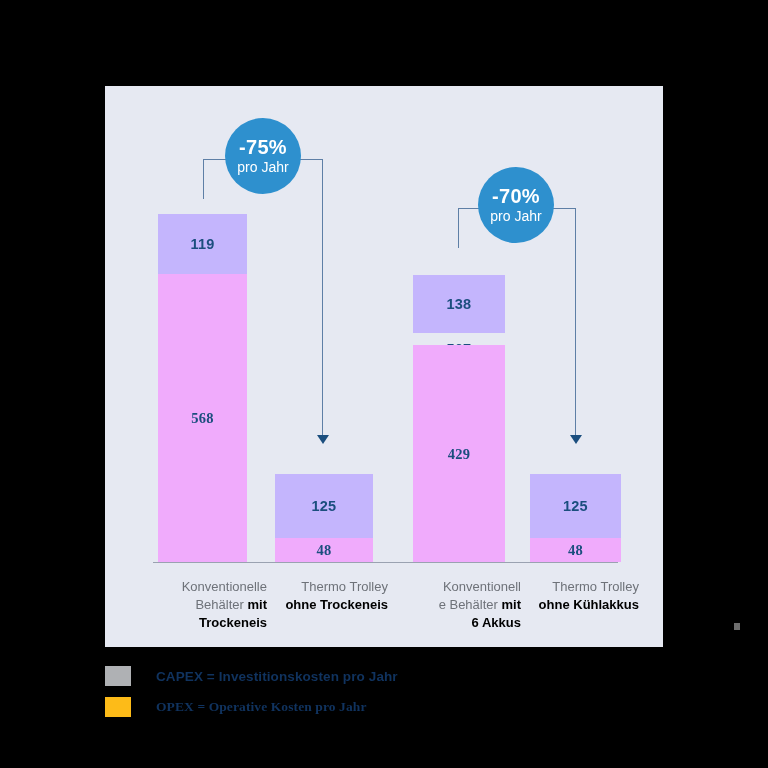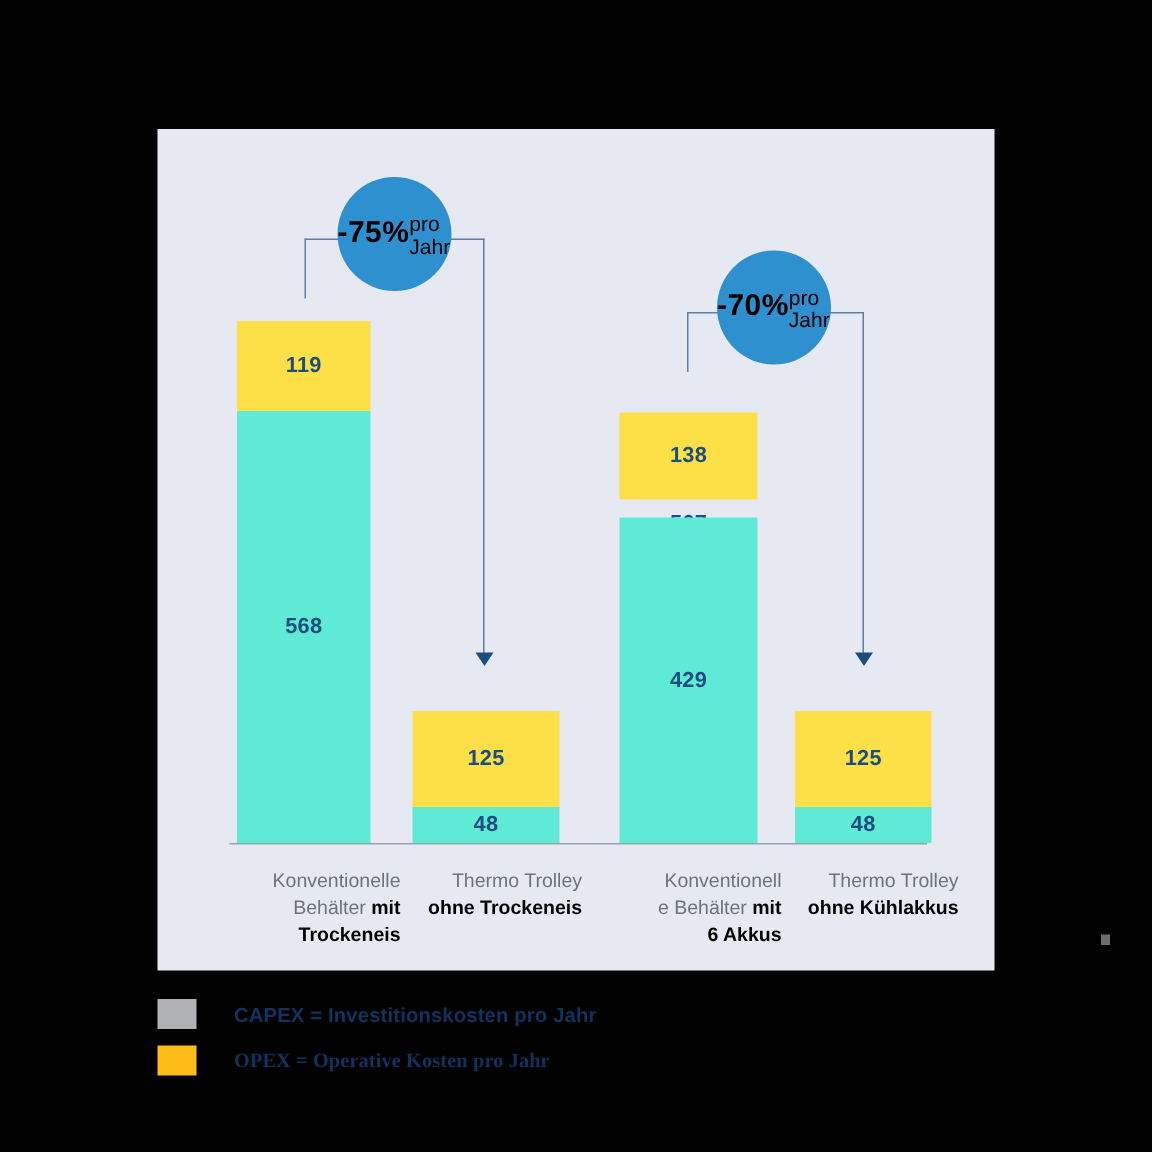--- a/index.html
+++ b/index.html
@@ -19,22 +19,22 @@
   
   .plot{position:absolute;left:0;top:0;width:558px;height:561px;}
 
   .baseline{
     position:absolute;left:48px;top:476px;width:465px;height:1px;
     background:#9AA2B1;
   }
 
   .bar{position:absolute;bottom:85px;}
   .seg{position:absolute;left:0;width:100%;box-sizing:border-box;}
-  .seg.capex{background:#fde047;}
-  .seg.opex{background:#5eead4;}
+  .seg.capex{background:#c4b5fd;}
+  .seg.opex{background:#f0abfc;font-family:Liberation Serif, serif;}
 
   .seg-label{
     position:absolute;left:0;width:100%;text-align:center;
     color:#1B4E7E;font-weight:700;font-size:14.5px;letter-spacing:.2px;
   }
   .seg.capex .seg-label,.seg.opex .seg-label{
     top:50%;transform:translateY(-50%);
   }
 
   .total{
@@ -44,22 +44,22 @@
 
   .cat{
     position:absolute;text-align:right;
     color:#6E7279;font-size:13px;line-height:18px;font-weight:400;
   }
   .cat b{color:#000000;font-weight:700;}
 
   
   .bubble{
     position:absolute;border-radius:50%;background:#2E90CE;
-    display:flex;flex-direction:row;align-items:center;justify-content:center;
-    color:#000000;line-height:1.08;
+    display:flex;flex-direction:column;align-items:center;justify-content:center;
+    color:#ffffff;line-height:1.08;
   }
   .bubble .pct{font-size:20px;font-weight:700;letter-spacing:.3px;}
   .bubble .sub{font-size:14px;font-weight:400;margin-top:2px;}
 
   .conn{position:absolute;background:#5E7FA6;}
   .conn-h{height:1.4px;}
   .conn-v{width:1.4px;}
   .arrowhead{
     position:absolute;width:0;height:0;
     border-left:6px solid transparent;border-right:6px solid transparent;

